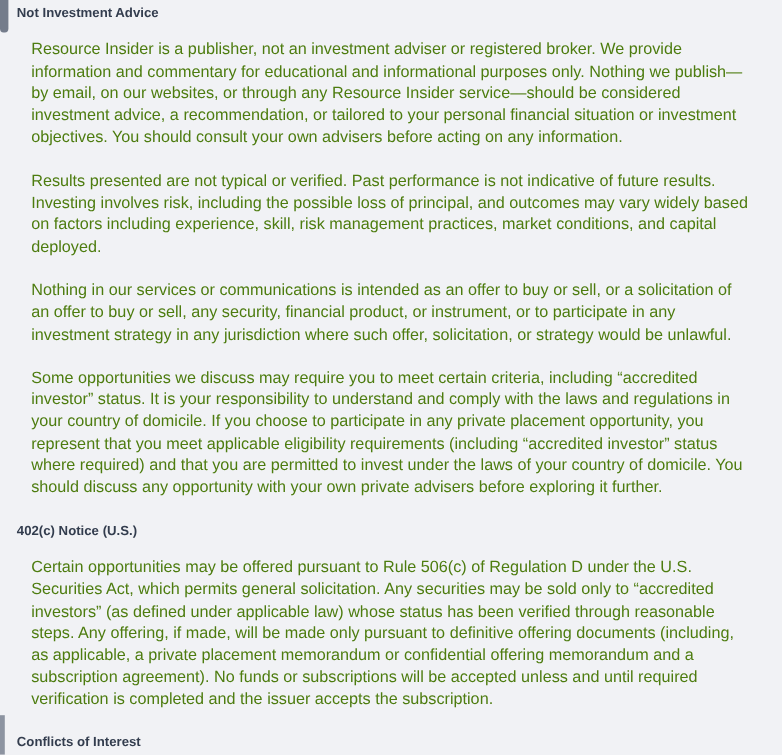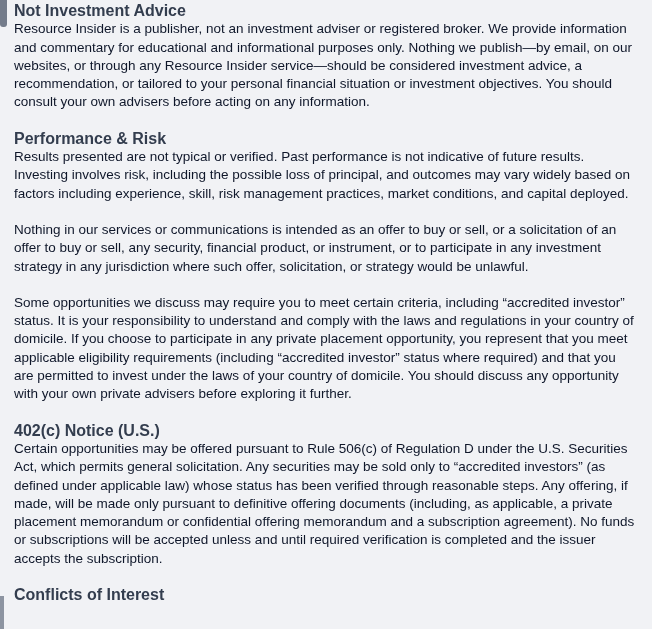--- a/index.html
+++ b/index.html
@@ -12,30 +12,30 @@
     overflow: hidden;
     position: relative;
   }
   .content {
     padding: 2px 15px 0 14px;
   }
   .section { margin: 0 0 18px 0; }
   .section:last-child { margin-bottom: 0; }
   .section-heading {
     margin: 0;
-    font-size: 16px;
+    font-size: 11px;
     line-height: 18.3px;
     font-weight: bold;
     color: #333d4e;
   }
   .section-body {
-    margin: 0;
+    margin: 12px;
     font-size: 13.5px;
     line-height: 18.3px;
-    color: #0f172a;
+    color: #4d7c0f;
   }
   .left-scroll-thumb {
     position: absolute;
     left: 0; top: 0;
     width: 7px; height: 27px;
     background: #747c8b;
     border-radius: 0 0 3px 3px;
   }
   .left-edge-mark {
     position: absolute;
@@ -51,21 +51,20 @@
 <div class="left-edge-mark"></div>
 
 <div class="content">
 
   <div class="section">
     <h3 class="section-heading">Not Investment Advice</h3>
     <p class="section-body">Resource Insider is a publisher, not an investment adviser or registered broker. We provide information and commentary for educational and informational purposes only. Nothing we publish—by email, on our websites, or through any Resource Insider service—should be considered investment advice, a recommendation, or tailored to your personal financial situation or investment objectives. You should consult your own advisers before acting on any information.</p>
   </div>
 
   <div class="section">
-    <h3 class="section-heading">Performance &amp; Risk</h3>
     <p class="section-body">Results presented are not typical or verified. Past performance is not indicative of future results. Investing involves risk, including the possible loss of principal, and outcomes may vary widely based on factors including experience, skill, risk management practices, market conditions, and capital deployed.</p>
   </div>
 
   <div class="section">
     <p class="section-body">Nothing in our services or communications is intended as an offer to buy or sell, or a solicitation of an offer to buy or sell, any security, financial product, or instrument, or to participate in any investment strategy in any jurisdiction where such offer, solicitation, or strategy would be unlawful.</p>
   </div>
 
   <div class="section">
     <p class="section-body">Some opportunities we discuss may require you to meet certain criteria, including “accredited investor” status. It is your responsibility to understand and comply with the laws and regulations in your country of domicile. If you choose to participate in any private placement opportunity, you represent that you meet applicable eligibility requirements (including “accredited investor” status where required) and that you are permitted to invest under the laws of your country of domicile. You should discuss any opportunity with your own private advisers before exploring it further.</p>
   </div>

